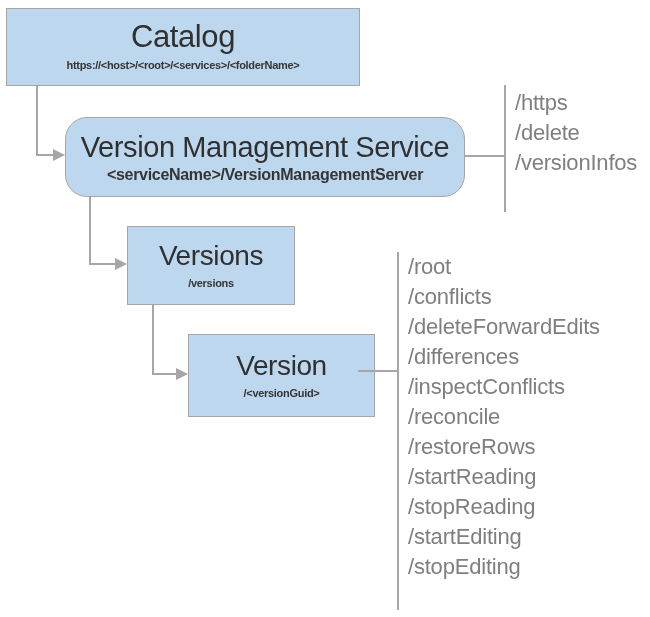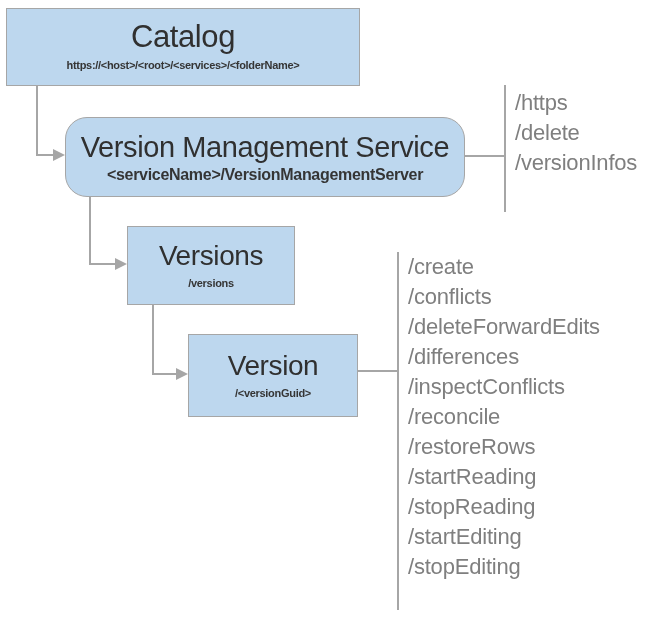--- a/index.html
+++ b/index.html
@@ -75,29 +75,29 @@
 
   <div class="node" style="left:127px;top:226px;width:168px;height:79px;">
     <div class="node-title t-md">Versions</div>
     <div class="node-subtitle s-md">/versions</div>
   </div>
 
   <div class="line" style="left:152px;top:305px;width:2px;height:70px;"></div>
   <div class="line" style="left:152px;top:373px;width:25px;height:2px;"></div>
   <div class="arrowhead" style="left:176px;top:368px;"></div>
 
-  <div class="node" style="left:188px;top:334px;width:170px;height:83px;">
+  <div class="node" style="left:188px;top:334px;width:187px;height:83px;">
     <div class="node-title t-md">Version</div>
     <div class="node-subtitle s-md">/&lt;versionGuid&gt;</div>
   </div>
 
   <div class="line" style="left:358px;top:370px;width:39px;height:2px;"></div>
   <div class="line" style="left:397px;top:252px;width:2px;height:358px;"></div>
   <div class="ops" style="left:408px;top:252px;">
-      <div>/create</div>
+      <div>/root</div>
       <div>/conflicts</div>
       <div>/deleteForwardEdits</div>
       <div>/differences</div>
       <div>/inspectConflicts</div>
       <div>/reconcile</div>
       <div>/restoreRows</div>
       <div>/startReading</div>
       <div>/stopReading</div>
       <div>/startEditing</div>
       <div>/stopEditing</div>

